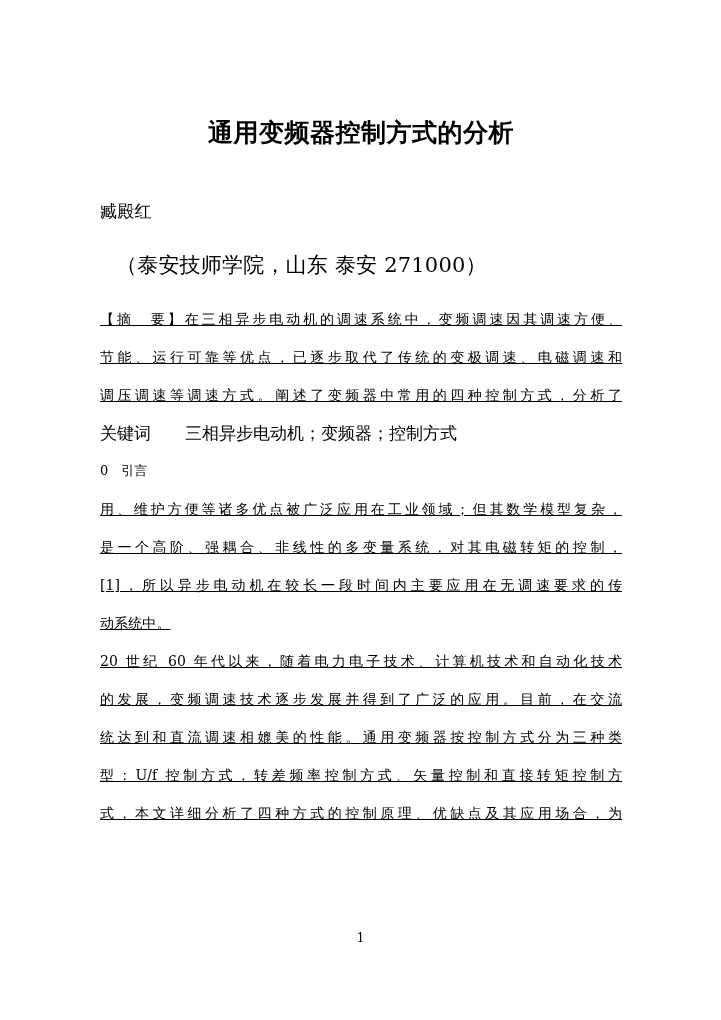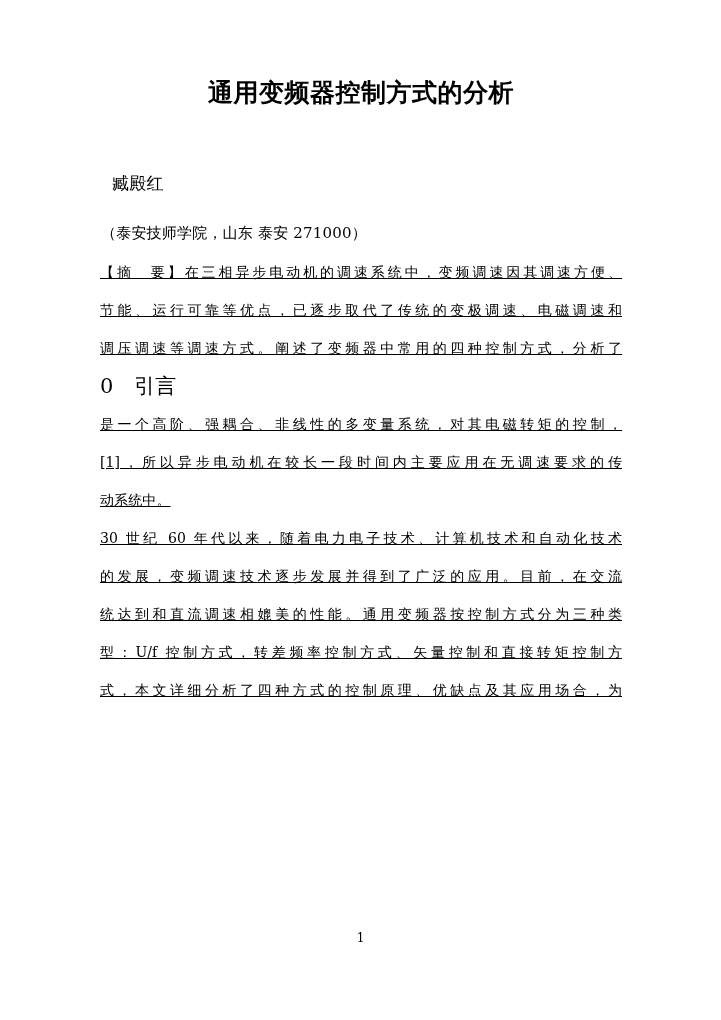--- a/index.html
+++ b/index.html
@@ -27,35 +27,35 @@
   }
 
   .paper-title {
     font-family: "DejaVu Sans", "Liberation Sans", sans-serif;
     font-weight: bold;
     font-size: 25px;
     line-height: 34px;
     text-align: center;
     letter-spacing: 0.5px;
     margin: 0;
-    padding-top: 76px;
+    padding-top: 116px;
   }
 
   .author-line {
     font-size: 17px;
     line-height: 38px;
-    margin: 12px;
+    margin: 0;
     padding-top: 42px;
     letter-spacing: 0.2px;
   }
 
   .affiliation-line {
-    font-size: 15px;
+    font-size: 21px;
     line-height: 38px;
-    margin: 1px;
+    margin: 16px;
     letter-spacing: 0.2px;
   }
 
   .block {
     margin: 0;
   }
 
   .text-line {
     font-size: 14px;
     line-height: 38px;
@@ -65,21 +65,21 @@
     text-decoration: underline;
   }
 
   .text-line.justify {
     white-space: normal;
     text-align: justify;
     text-align-last: justify;
   }
 
   .section-heading {
-    font-size: 21px;
+    font-size: 13px;
     line-height: 38px;
     height: 38px;
     white-space: pre;
   }
 
   .keywords-line {
     font-size: 17px;
     line-height: 38px;
     height: 38px;
     white-space: pre;
@@ -108,32 +108,36 @@
     <p class="author-line">臧殿红</p>
 
     <p class="affiliation-line">（泰安技师学院，山东 泰安 271000）</p>
 
     <div class="block">
       <div class="text-line justify">【摘　要】在三相异步电动机的调速系统中，变频调速因其调速方便、</div>
       <div class="text-line justify">节能、运行可靠等优点，已逐步取代了传统的变极调速、电磁调速和</div>
       <div class="text-line justify">调压调速等调速方式。阐述了变频器中常用的四种控制方式，分析了</div>
     </div>
 
+    <div class="block">
+      <div class="keywords-line">关键词　　三相异步电动机；变频器；控制方式</div>
+    </div>
 
     <div class="block">
       <div class="section-heading">0　引言</div>
 
       <div class="block">
+        <div class="text-line justify">用、维护方便等诸多优点被广泛应用在工业领域；但其数学模型复杂，</div>
         <div class="text-line justify">是一个高阶、强耦合、非线性的多变量系统，对其电磁转矩的控制，</div>
         <div class="text-line justify">[1]，所以异步电动机在较长一段时间内主要应用在无调速要求的传</div>
         <div class="text-line">动系统中。</div>
       </div>
 
       <div class="block">
-        <div class="text-line justify">30 世纪 60 年代以来，随着电力电子技术、计算机技术和自动化技术</div>
+        <div class="text-line justify">20 世纪 60 年代以来，随着电力电子技术、计算机技术和自动化技术</div>
         <div class="text-line justify">的发展，变频调速技术逐步发展并得到了广泛的应用。目前，在交流</div>
         <div class="text-line justify">统达到和直流调速相媲美的性能。通用变频器按控制方式分为三种类</div>
         <div class="text-line justify">型：U/f 控制方式，转差频率控制方式、矢量控制和直接转矩控制方</div>
         <div class="text-line justify">式，本文详细分析了四种方式的控制原理、优缺点及其应用场合，为</div>
       </div>
     </div>
 
   </div>
 
   <div class="page-number">1</div>

